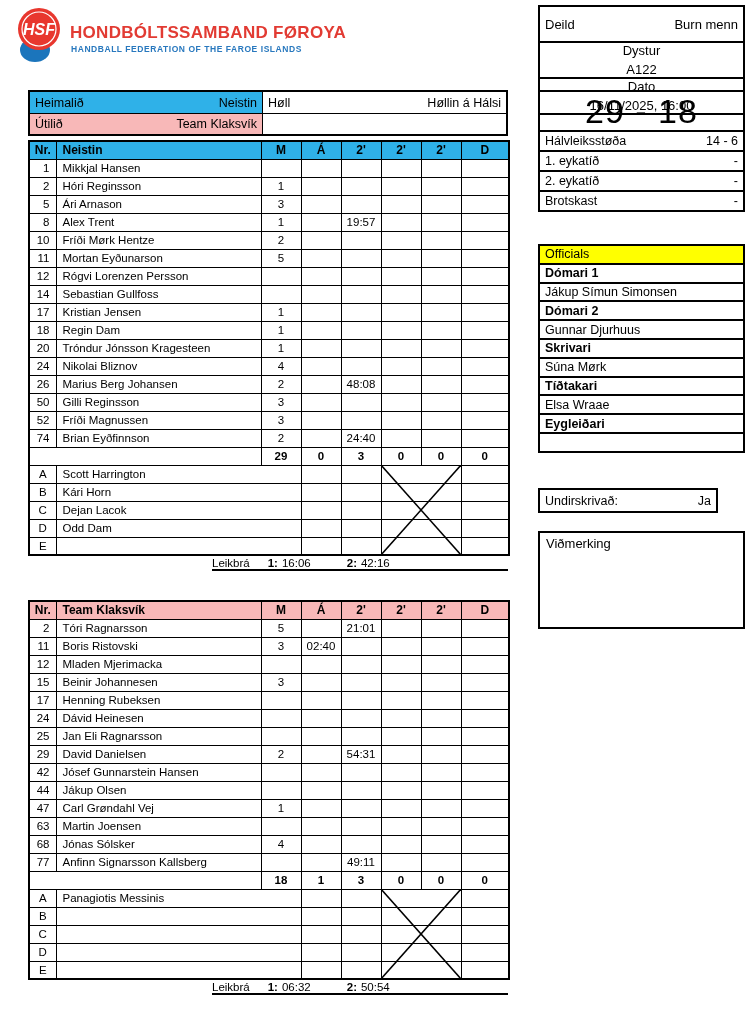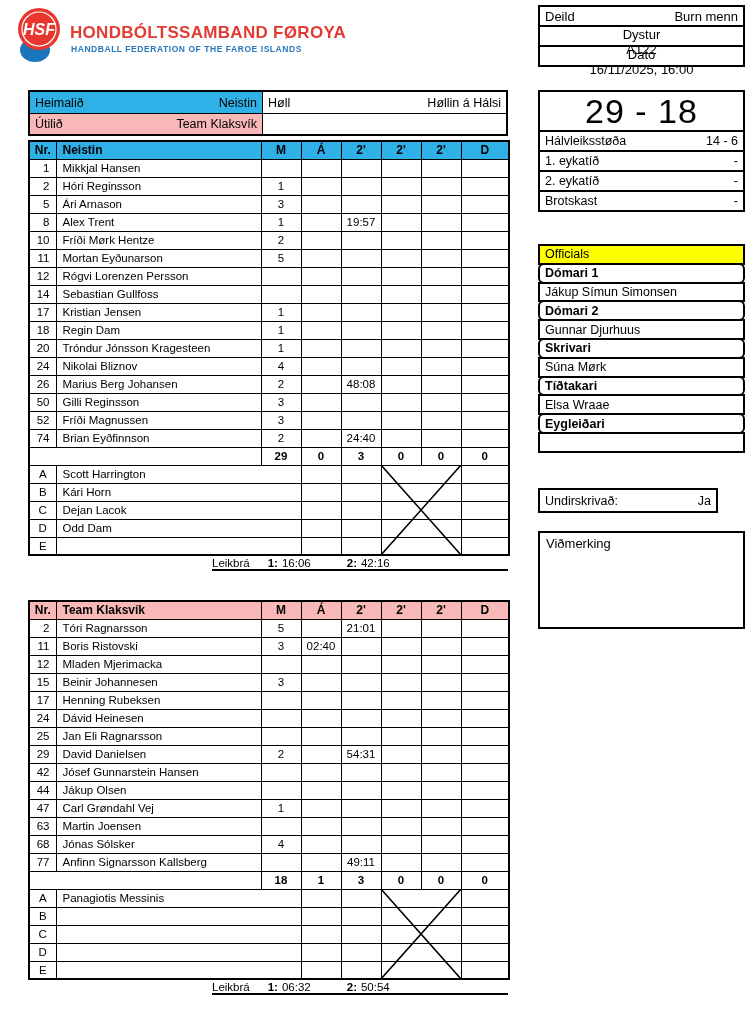--- a/index.html
+++ b/index.html
@@ -7,21 +7,21 @@
   body { font-family:"Liberation Sans", sans-serif; color:#000; }
   .page { position:relative; width:752px; height:1018px; background:#fff; overflow:hidden; }
 
   
   .logo { position:absolute; left:14px; top:6px; width:50px; height:58px; }
   .org-name { position:absolute; left:70px; top:23px; font-size:17px; font-weight:bold; color:#e23b33; letter-spacing:.3px; white-space:nowrap; }
   .org-sub { position:absolute; left:71px; top:44px; font-size:8.5px; font-weight:bold; color:#2878be; letter-spacing:.55px; white-space:nowrap; }
 
   
   .match-info { position:absolute; left:538px; top:5px; width:207px; }
-  .info-row { border:2px solid #000; height:22px; display:flex; align-items:center; justify-content:space-between; padding:0 5px; font-size:13px; background:#fff; }
+  .info-row { border:2px solid #000; height:38px; display:flex; align-items:center; justify-content:space-between; padding:0 5px; font-size:13px; background:#fff; }
   .info-row + .info-row { margin-top:-2px;flex-direction:column; }
 
   
   .teams-box { position:absolute; left:28px; top:90px; width:480px; border:2px solid #000; }
   .teams-row { display:flex; height:21px; }
   .teams-row + .teams-row { border-top:1px solid #000; }
   .t-cell { display:flex; align-items:center; justify-content:space-between; padding:0 5px; font-size:12.5px; }
   .t-left { width:233px; border-right:1px solid #000; }
   .t-right { flex:1; }
   .bg-home { background:#2fb1e8; }
@@ -30,21 +30,21 @@
   
   .score-box { position:absolute; left:538px; top:90px; width:207px; }
   .score-big { border:2px solid #000; height:42px; display:flex; align-items:center; justify-content:center; font-size:34px; letter-spacing:1px; }
   .score-row { border:2px solid #000; margin-top:-2px; height:22px; display:flex; align-items:center; justify-content:space-between; padding:0 5px; font-size:12.5px; }
 
   
   .officials { position:absolute; left:538px; top:244px; width:207px; }
   .off-row { border:2px solid #000; height:20.8px; display:flex; align-items:center; padding:0 5px; font-size:12.5px; background:#fff; }
   .off-row + .off-row { margin-top:-2px; }
   .off-title { background:#ffff00; }
-  .off-role { font-weight:bold;border-radius:6px; }
+  .off-role { font-weight:bold; }
 
   
   .signature { position:absolute; left:538px; top:488px; width:180px; height:25px; border:2px solid #000; display:flex; align-items:center; justify-content:space-between; padding:0 5px; font-size:12.5px; }
   .remarks { position:absolute; left:538px; top:531px; width:207px; height:98px; border:2px solid #000; padding:3px 6px; font-size:13px; }
 
   
   .roster { position:absolute; left:28px; width:480px; }
   .roster-1 { top:140px; }
   .roster-2 { top:600px; }
   table.roster-table { border-collapse:collapse; table-layout:fixed; width:480px; border:2px solid #000; }

